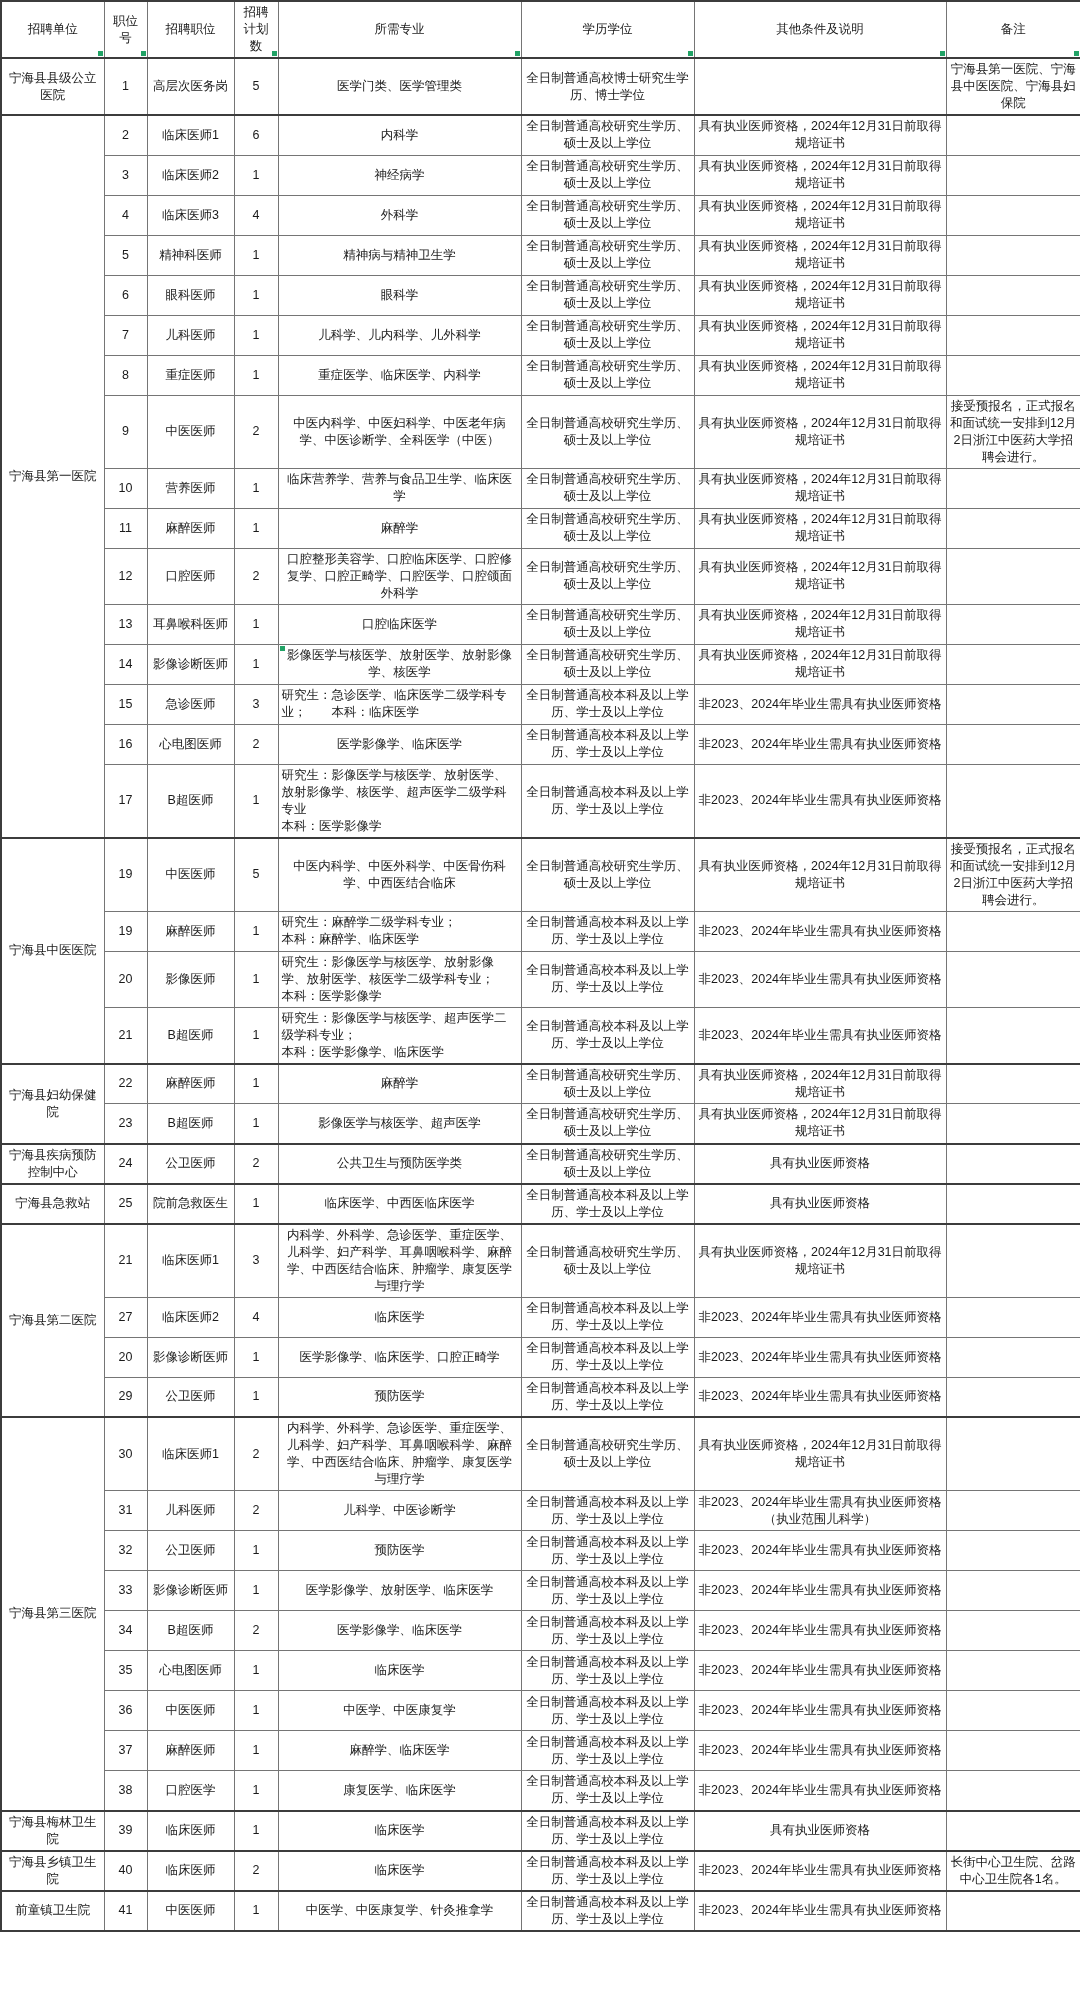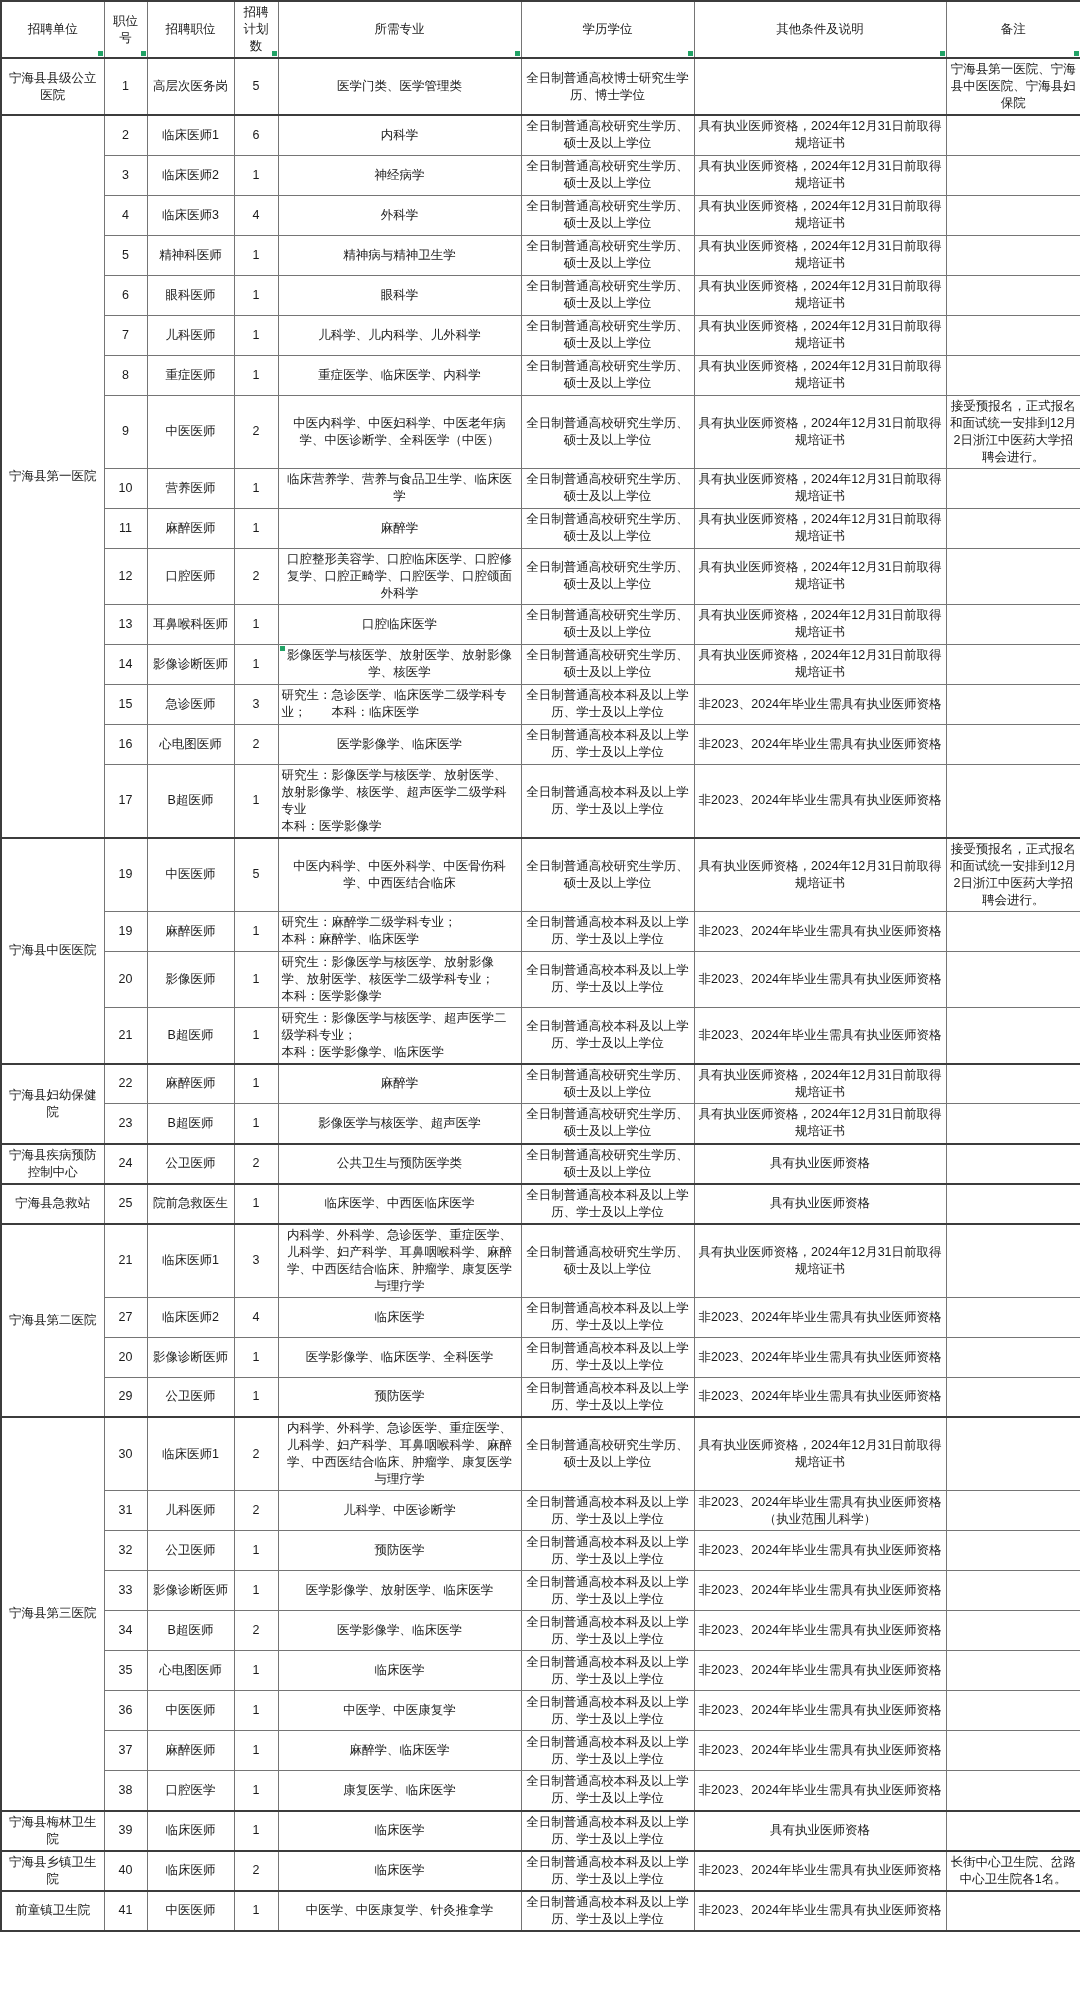--- a/index.html
+++ b/index.html
@@ -298,21 +298,21 @@
         <td><span>4</span></td>
         <td><span>临床医学</span></td>
         <td><span>全日制普通高校本科及以上学历、学士及以上学位</span></td>
         <td><span>非2023、2024年毕业生需具有执业医师资格</span></td>
         <td><span></span></td>
       </tr>
       <tr>
         <td><span>20</span></td>
         <td><span>影像诊断医师</span></td>
         <td><span>1</span></td>
-        <td><span>医学影像学、临床医学、全科医学</span></td>
+        <td><span>医学影像学、临床医学、口腔正畸学</span></td>
         <td><span>全日制普通高校本科及以上学历、学士及以上学位</span></td>
         <td><span>非2023、2024年毕业生需具有执业医师资格</span></td>
         <td><span></span></td>
       </tr>
       <tr>
         <td><span>29</span></td>
         <td><span>公卫医师</span></td>
         <td><span>1</span></td>
         <td><span>预防医学</span></td>
         <td><span>全日制普通高校本科及以上学历、学士及以上学位</span></td>

